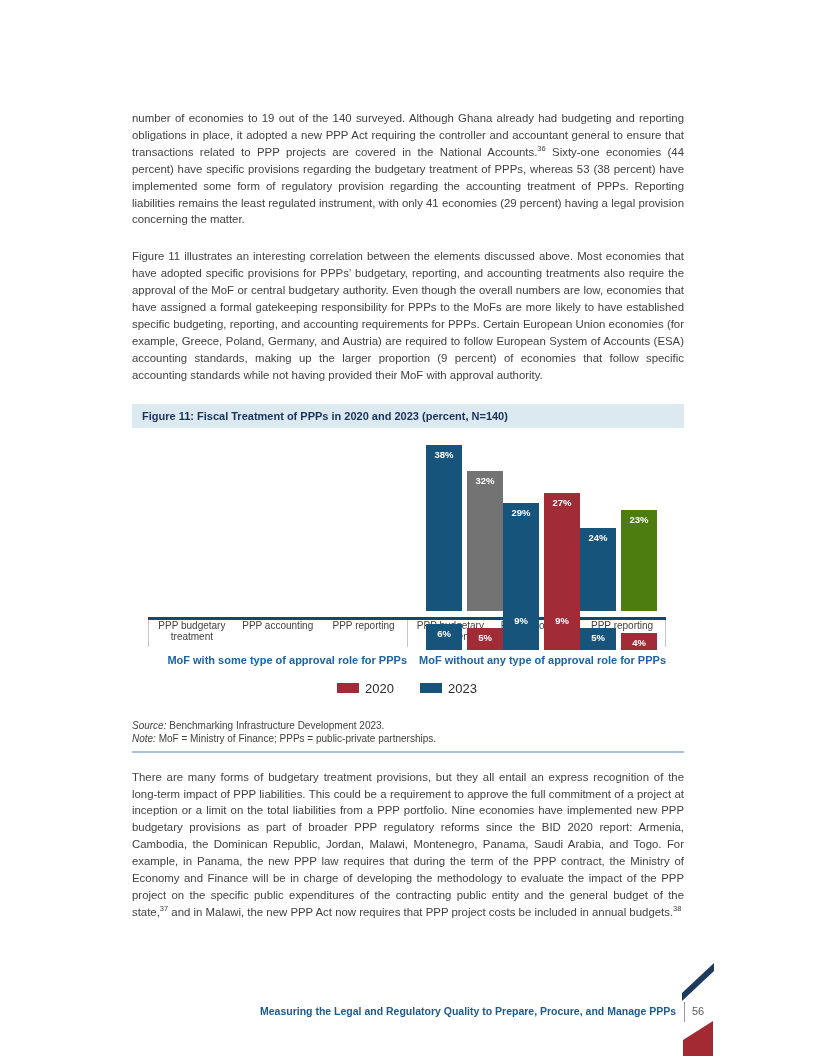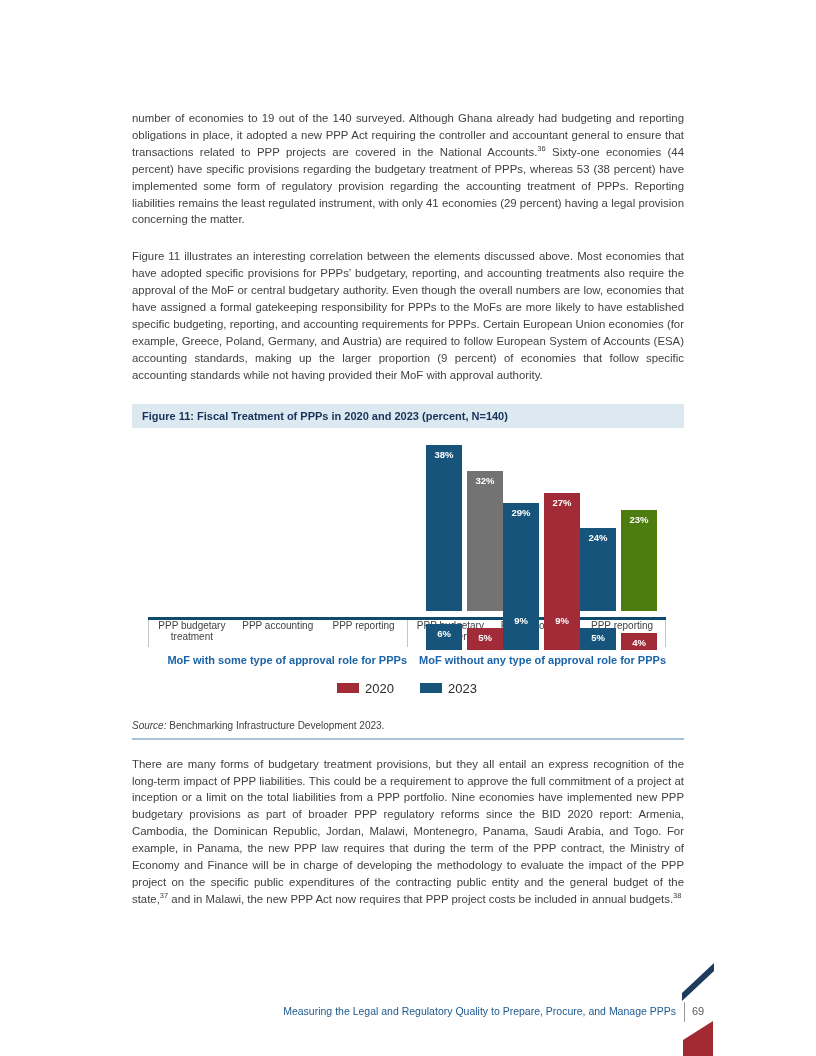--- a/index.html
+++ b/index.html
@@ -42,21 +42,21 @@
   .legend-swatch { width:22px; height:10px; display:inline-block; }
   .legend-label { font-size:13px; color:#2b2b2b; }
 
   .source-note { margin-top:23px; font-size:10px; line-height:13px; color:#414042; }
   .source-note .lbl { font-style:italic; }
   .fig-rule { border-top:2px solid #aac1d8; margin-top:6px; margin-bottom:16px; }
 
   
   .footer-title {
     position:absolute; top:1005px; right:140px;
-    font-size:10.5px; font-weight:normal; color:#1d5a8f; white-space:nowrap;
+    font-size:10.5px; font-weight:bold; color:#1d5a8f; white-space:nowrap;
   }
   .footer-divider { position:absolute; left:684px; top:1002px; width:1px; height:20px; background:#9a9a9a; }
   .footer-pagenum { position:absolute; left:692px; top:1005px; font-size:11px; color:#5a5a5a; }
   .corner-art { position:absolute; left:682px; top:963px; }
 </style>
 </head>
 <body>
 
 <div class="page">
   <div class="content">
@@ -146,29 +146,30 @@
             </div>
             <div class="legend-item">
               <span class="legend-swatch" style="background: rgb(23, 84, 123);"></span>
               <span class="legend-label">2023</span>
             </div>
           </div>
       </div>
 
       <div class="source-note">
         <div><span class="lbl">Source:</span><span> Benchmarking Infrastructure Development 2023.</span></div>
+        <div><span class="lbl">Note:</span><span> MoF = Ministry of Finance; PPPs = public-private partnerships.</span></div>
       </div>
       <div class="fig-rule"></div>
     </div>
 
     <p class="body-p"><span>There are many forms of budgetary treatment provisions, but they all entail an express recognition of the long-term impact of PPP liabilities. This could be a requirement to approve the full commitment of a project at inception or a limit on the total liabilities from a PPP portfolio. Nine economies have implemented new PPP budgetary provisions as part of broader PPP regulatory reforms since the BID 2020 report: Armenia, Cambodia, the Dominican Republic, Jordan, Malawi, Montenegro, Panama, Saudi Arabia, and Togo. For example, in Panama, the new PPP law requires that during the term of the PPP contract, the Ministry of Economy and Finance will be in charge of developing the methodology to evaluate the impact of the PPP project on the specific public expenditures of the contracting public entity and the general budget of the state,</span><sup>37</sup><span> and in Malawi, the new PPP Act now requires that PPP project costs be included in annual budgets.</span><sup>38</sup></p>
 
   </div>
 
   <div class="footer-title">Measuring the Legal and Regulatory Quality to Prepare, Procure, and Manage PPPs</div>
   <div class="footer-divider"></div>
-  <div class="footer-pagenum">69</div>
+  <div class="footer-pagenum">56</div>
 
   <svg class="corner-art" width="32" height="93" viewBox="0 0 32 93">
     <polygon points="0,30 0,38 32,8 32,0" fill="#1e3a5c"></polygon>
     <polygon points="1,77 31,58 31,93 1,93" fill="#a32a33"></polygon>
   </svg>
 </div>
 
 </body></html>

